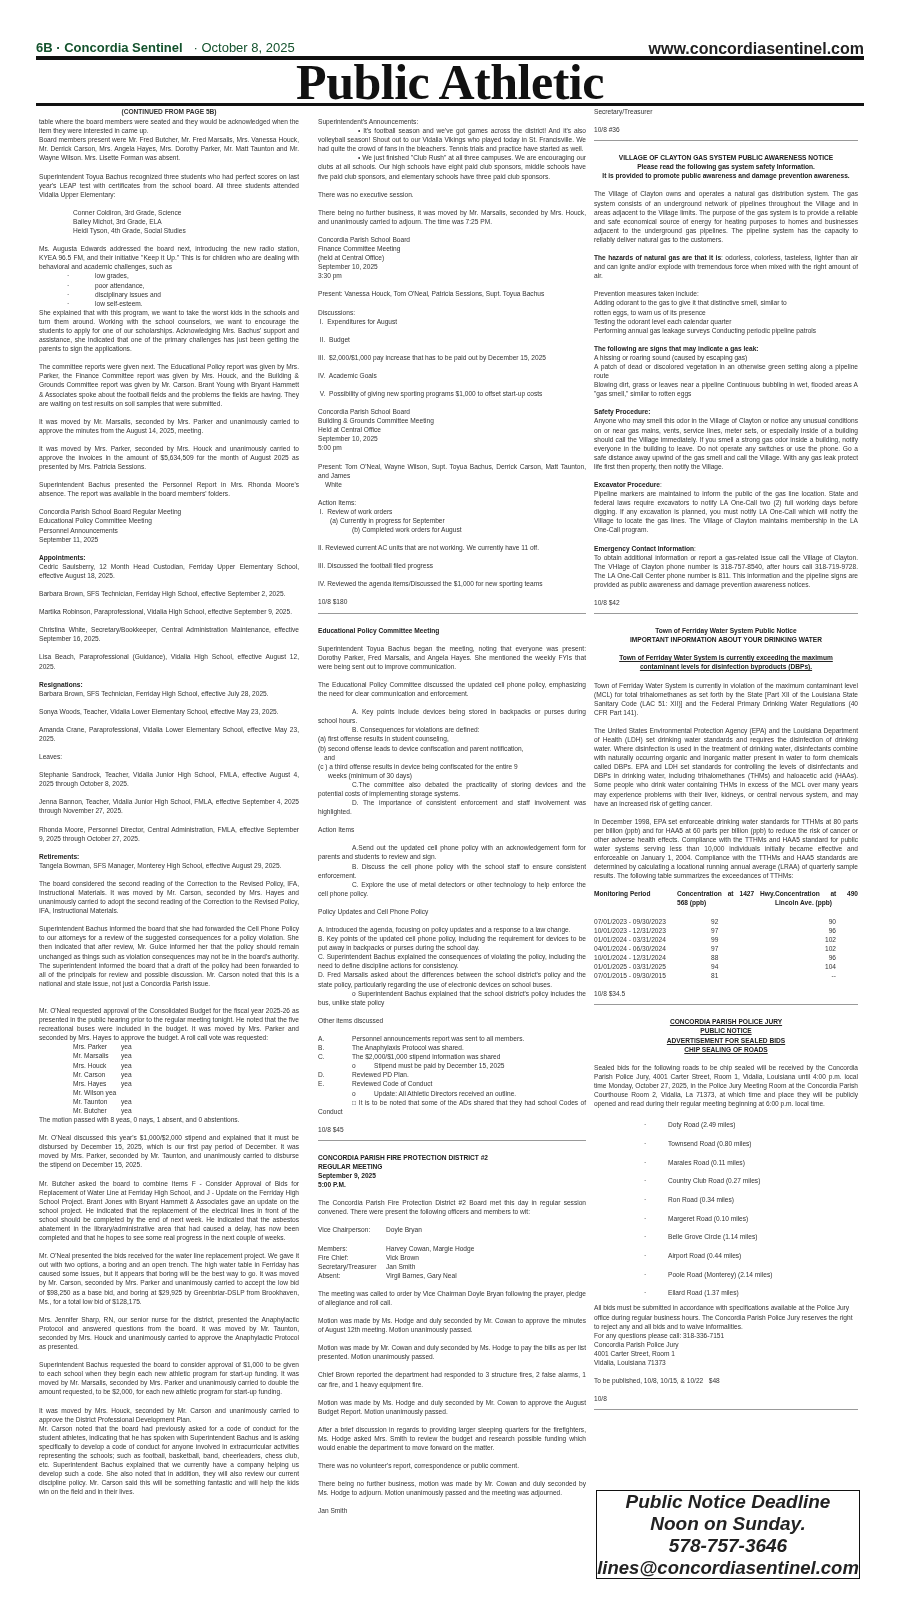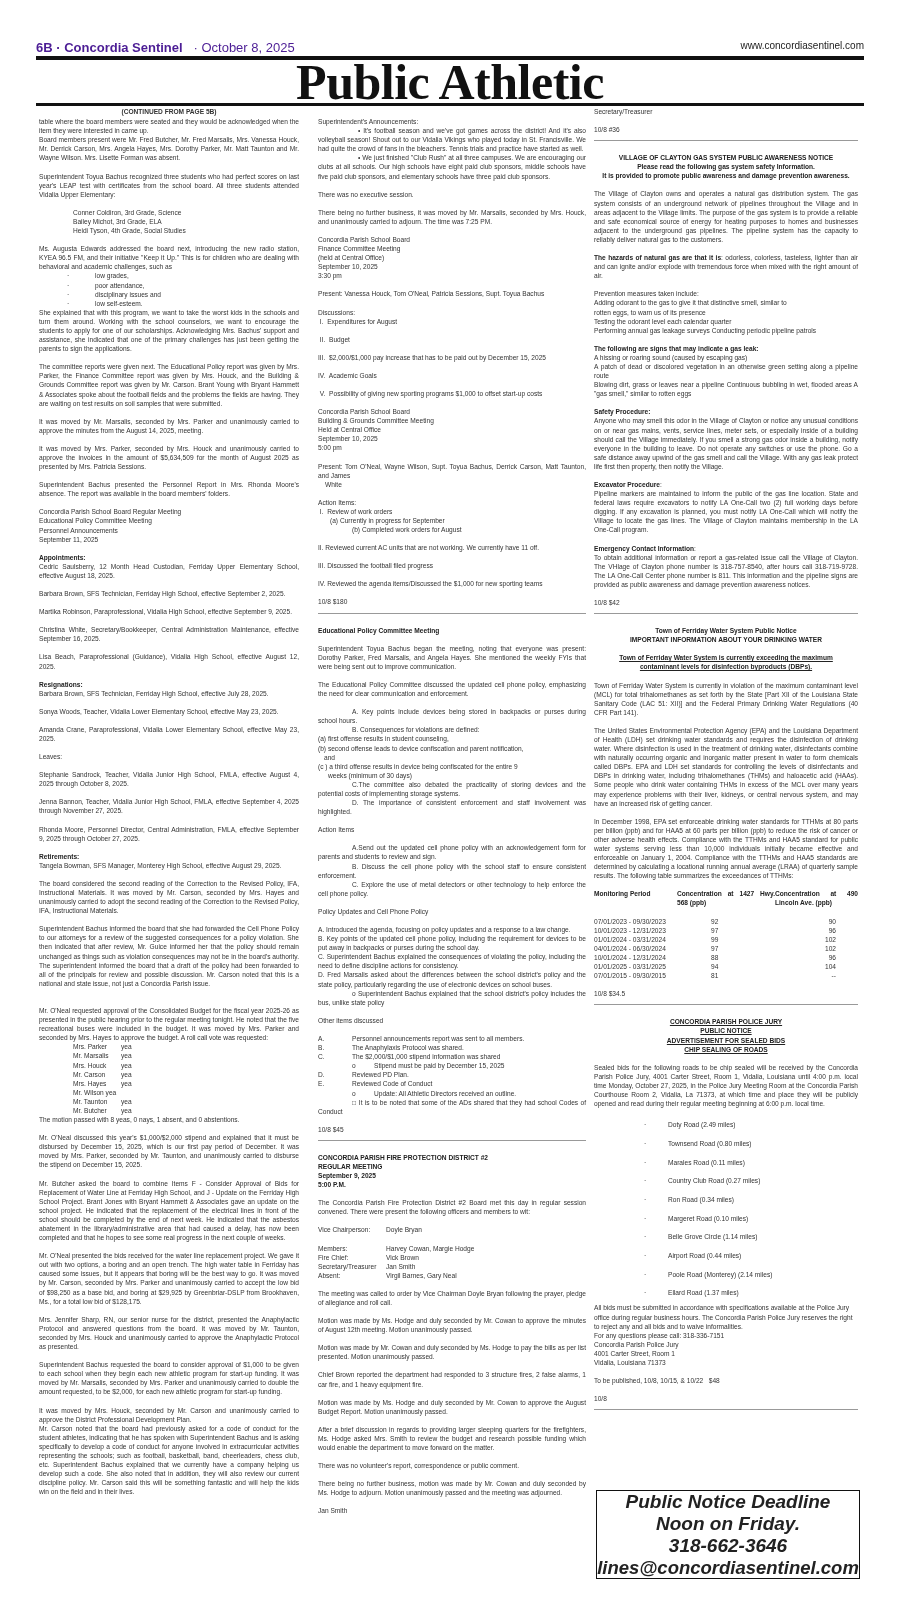--- a/index.html
+++ b/index.html
@@ -1,22 +1,22 @@
 <!DOCTYPE html>
 <html><head>
 <meta charset="utf-8">
 <style>
   * { box-sizing: border-box; margin: 0; padding: 0; }
   html, body { width: 900px; height: 1620px; background: #ffffff; overflow: hidden; }
   body { font-family: "Liberation Sans", sans-serif; color: #2a2a2a; position: relative; }
 
   .masthead { position: absolute; left: 36px; top: 38px; width: 828px; height: 16px; }
-  .masthead .left { position: absolute; left: 0; top: 2px; font-size: 13px; color: #4c1d95; }
+  .masthead .left { position: absolute; left: 0; top: 2px; font-size: 13px; color: #14532d; }
   .masthead .left b { font-weight: bold; }
-  .masthead .right { position: absolute; right: 0; top: 2px; font-size: 10px; color: #222; }
+  .masthead .right { position: absolute; right: 0; top: 2px; font-size: 16px; color: #222; font-weight: bold; }
   .rule-top { position: absolute; left: 36px; top: 56px; width: 828px; height: 4px; background: #111; }
   .page-title { position: absolute; left: 0; top: 56px; width: 900px; text-align: center;
     font-family: "Liberation Serif", serif; font-weight: bold; font-size: 50px; color: #111; letter-spacing: -0.5px; line-height: 52px; }
   .rule-bottom { position: absolute; left: 36px; top: 103px; width: 828px; height: 3px; background: #111; }
 
   .col { position: absolute; top: 107px; font-size: 6.6px; line-height: 9.1px; color: #333; text-align: justify; }
   .col1 { left: 39px; width: 260px; }
   .col2 { left: 318px; width: 268px; }
   .col3 { left: 594px; width: 264px; }
   .col p { margin-bottom: 9px; }
@@ -437,16 +437,16 @@
     <span style="display:block">4001 Carter Street, Room 1</span>
     <span style="display:block">Vidalia, Louisiana 71373</span>
   </p>
   <p style="white-space:pre">To be published, 10/8, 10/15, &amp; 10/22   $48</p>
   <p class="tight">10/8</p>
   <hr class="sep">
 </div>
 
 <div class="deadline-box">
   <div>Public Notice Deadline</div>
-  <div>Noon on Friday.</div>
-  <div>318-662-3646</div>
+  <div>Noon on Sunday.</div>
+  <div>578-757-3646</div>
   <div class="email">lines@concordiasentinel.com</div>
 </div>
 
 </body></html>

